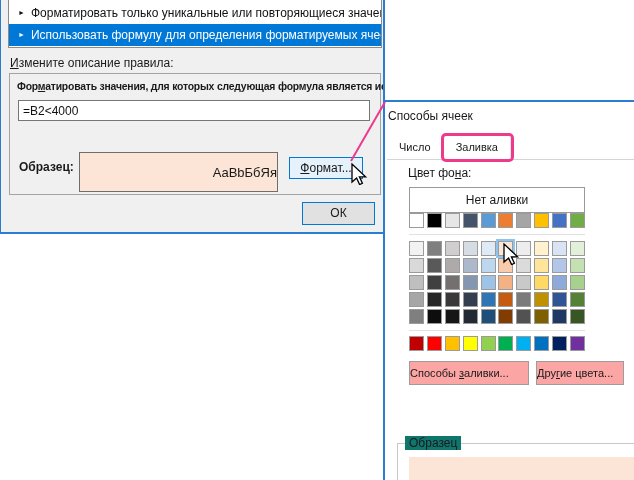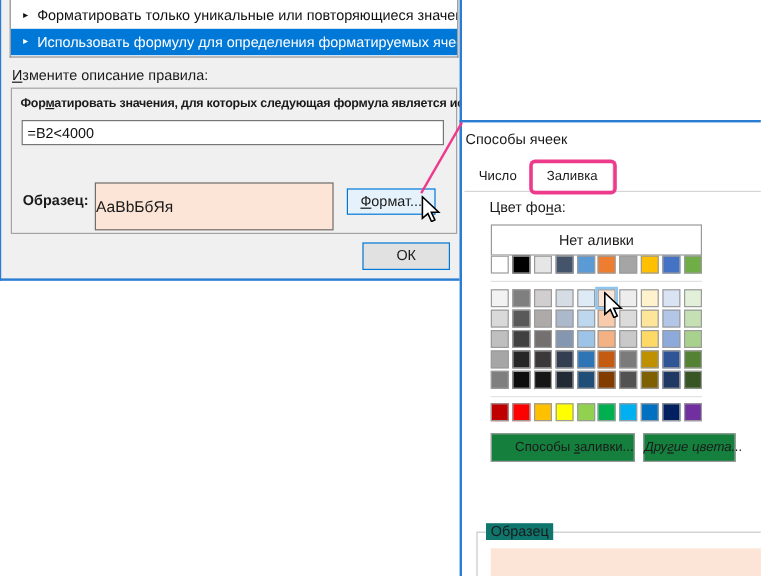--- a/index.html
+++ b/index.html
@@ -42,21 +42,21 @@
   }
   .formula-input{
     position:absolute;left:8px;top:26px;width:352px;height:21px;
     border:1px solid #767676;background:#fff;box-sizing:border-box;
     font-family:inherit;font-size:12px;padding:0 4px;color:#111;outline:none;
   }
   .sample-caption{position:absolute;left:9px;top:86px;font-weight:bold;}
   .sample-box{
     position:absolute;left:69px;top:78px;width:199px;height:40px;
     border:1px solid #6E6E6E;box-sizing:border-box;
-    display:flex;align-items:center;justify-content:flex-start;font-size:13px;
+    display:flex;align-items:center;justify-content:flex-end;font-size:13px;
   }
   .format-btn{
     position:absolute;left:279px;top:83px;width:74px;height:22px;
     background:#E5F1FB;border:1px solid #0078D7;box-sizing:border-box;
     text-align:center;line-height:20px;font-size:12px;
   }
   .ok-btn{
     position:absolute;left:301px;top:202px;width:73px;height:23px;
     background:#E1E1E1;border:1px solid #0078D7;box-sizing:border-box;
     text-align:center;line-height:21px;font-size:12px;
@@ -86,25 +86,25 @@
   }
   .palette{position:absolute;left:24px;top:111px;width:176px;}
   .swatch-row{display:flex;justify-content:space-between;height:15px;margin-bottom:2px;}
   .swatch{width:15px;height:15px;border:1px solid #9B9B9B;box-sizing:border-box;}
   .swatch.hovered{outline:2px solid #8BC5F0;}
   .pal-sep{height:0;border-top:1px solid #E2E2E2;}
   .sep1{margin:6px 0 6px;}
   .sep2{margin:6px 0 5px;}
   .fill-btns{position:absolute;left:24px;top:259px;display:flex;gap:7px;}
   .fill-btn{
-    height:24px;background:#15803d;border:1px solid #9C9C9C;box-sizing:border-box;
-    text-align:right;line-height:22px;font-size:11px;white-space:nowrap;
+    height:24px;background:#fca5a5;border:1px solid #9C9C9C;box-sizing:border-box;
+    text-align:left;line-height:22px;font-size:11px;white-space:nowrap;
   }
   .fill-effects{width:120px;}
-  .more-colors{width:77px;font-style:italic;}
+  .more-colors{width:88px;}
   .sample-group{
     position:absolute;left:12px;top:341px;width:239px;height:45px;
     border:1px solid #C9C9C9;box-sizing:border-box;
   }
   .sample-group-label{
     position:absolute;top:-8px;left:7px;background:#0f766e;padding:0 4px;font-size:12px;
   }
   .sample-group-fill{position:absolute;left:11px;top:13px;right:-5px;height:40px;}
 
   

